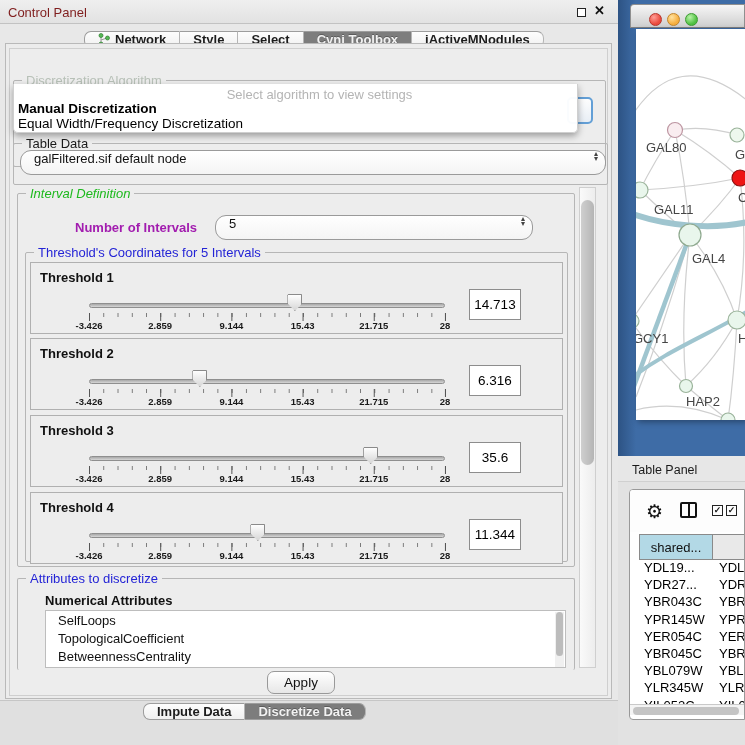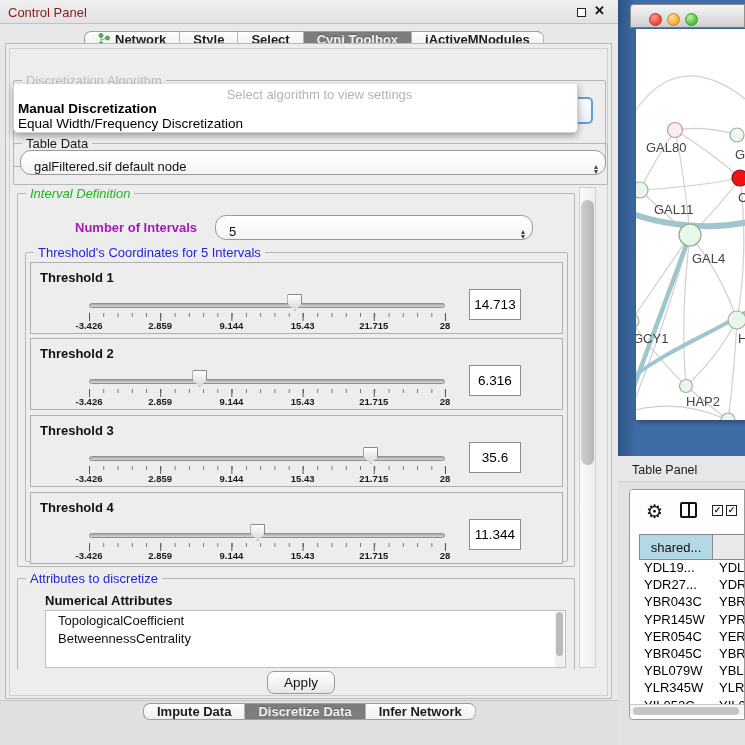--- a/index.html
+++ b/index.html
@@ -26,21 +26,21 @@
   
   #panel-outer { left:5px; top:43px; width:607px; height:656px; border:1px solid #b9b9b9; background:#ececec; }
   #panel-inner { left:9px; top:48px; width:599px; height:648px; border:1px solid #cfcfcf; background:#ededed; }
 
   .group { position:absolute; border:1px solid #b6b6b6; border-radius:2px; }
   .group-title { position:absolute; top:-8px; left:8px; background:#ededed; padding:0 4px; font-size:13px; }
   .gt-green { color:#1db91d;font-style:italic; }
   .gt-blue { color:#2424d6; }
   .gt-faded { color:#b7c0b7; }
 
-  .combo { position:absolute; background:linear-gradient(#ffffff,#f4f4f4); border:1px solid #9a9a9a; border-radius:11px; font-size:13px; color:#111; display:flex; align-items:flex-end; }
+  .combo { position:absolute; background:linear-gradient(#ffffff,#f4f4f4); border:1px solid #9a9a9a; border-radius:11px; font-size:13px; color:#111; display:flex; align-items:flex-start; }
   .combo .txt { padding-left:13px; flex:1; }
   .stepper { width:18px; display:flex; flex-direction:column; align-items:center; justify-content:center; line-height:5px; font-size:8px; color:#444; }
 
   
   #algo-popup { left:13px; top:84px; width:565px; height:49px; background:rgba(255,255,255,0.97); border:1px solid #cfcfcf; border-top:none;
                 border-radius:0 0 5px 5px; box-shadow:0 3px 7px rgba(0,0,0,0.35); z-index:30; }
   #algo-prompt { position:absolute; top:3px; left:0; width:100%; text-align:center; font-size:13px; color:#b4b4b4;margin-left:24px; }
   .algo-item { position:absolute; left:4px; font-size:13.5px; color:#000; }
   #algo-item-0 { top:17px; font-weight:bold; }
   #algo-item-1 { top:32px; }
@@ -253,43 +253,41 @@
       <span style="left:100%">28</span>
   </div>
   <div class="val-box">11.344</div>
 </div>
 
 <div class="group" style="left:17px; top:578px; width:558px; height:92px; border-bottom:none;">
   <span class="group-title gt-blue">Attributes to discretize</span>
 </div>
 <div class="abs" style="left:45px; top:593px; font-size:13px; font-weight:bold; color:#111;">Numerical Attributes</div>
 <div id="attr-list">
+  <div class="attr-item">SelfLoops</div>
   <div class="attr-item">TopologicalCoefficient</div>
   <div class="attr-item">BetweennessCentrality</div>
   <div id="attr-scroll">
       <div class="sb-thumb"></div>
     </div>
 </div>
 
 <div class="abs" id="main-scrollbar">
     <div id="main-scroll-thumb"></div>
   </div>
 
 <div class="abs" id="apply-btn">Apply</div>
 
 <div class="abs" id="bottom-strip"></div>
 <div class="abs tabbar" id="bottom-tabs">
   <div class="tab">
       <span>Impute Data</span>
     </div>
   <div class="tab sel">
       <span>Discretize Data</span>
-    </div>
-  <div class="tab">
-      <span>Infer Network</span>
     </div>
 </div>
 
 <div class="abs" id="algo-popup">
   <div id="algo-prompt">Select algorithm to view settings</div>
   <div class="algo-item" id="algo-item-0">Manual Discretization</div>
   <div class="algo-item" id="algo-item-1">Equal Width/Frequency Discretization</div>
 </div>
 
 <div class="abs" id="right-bg"></div>

